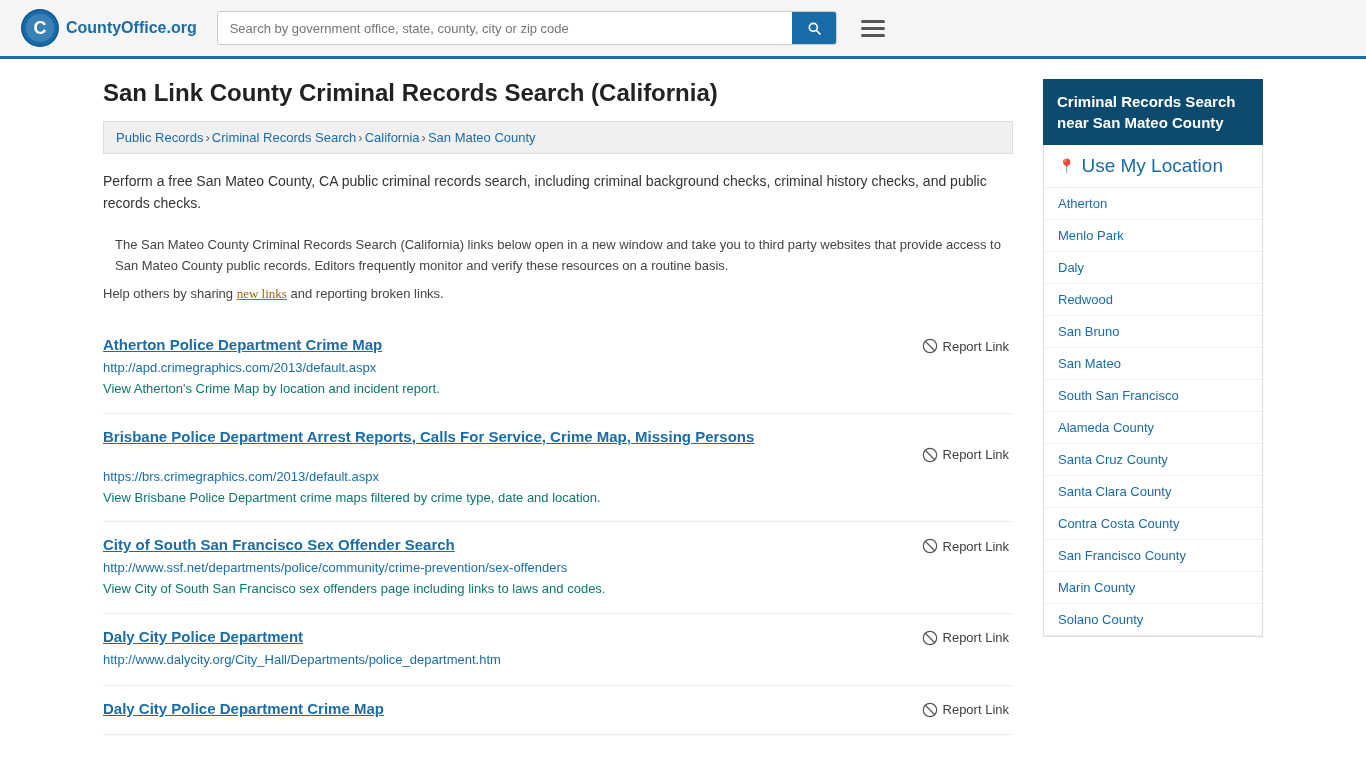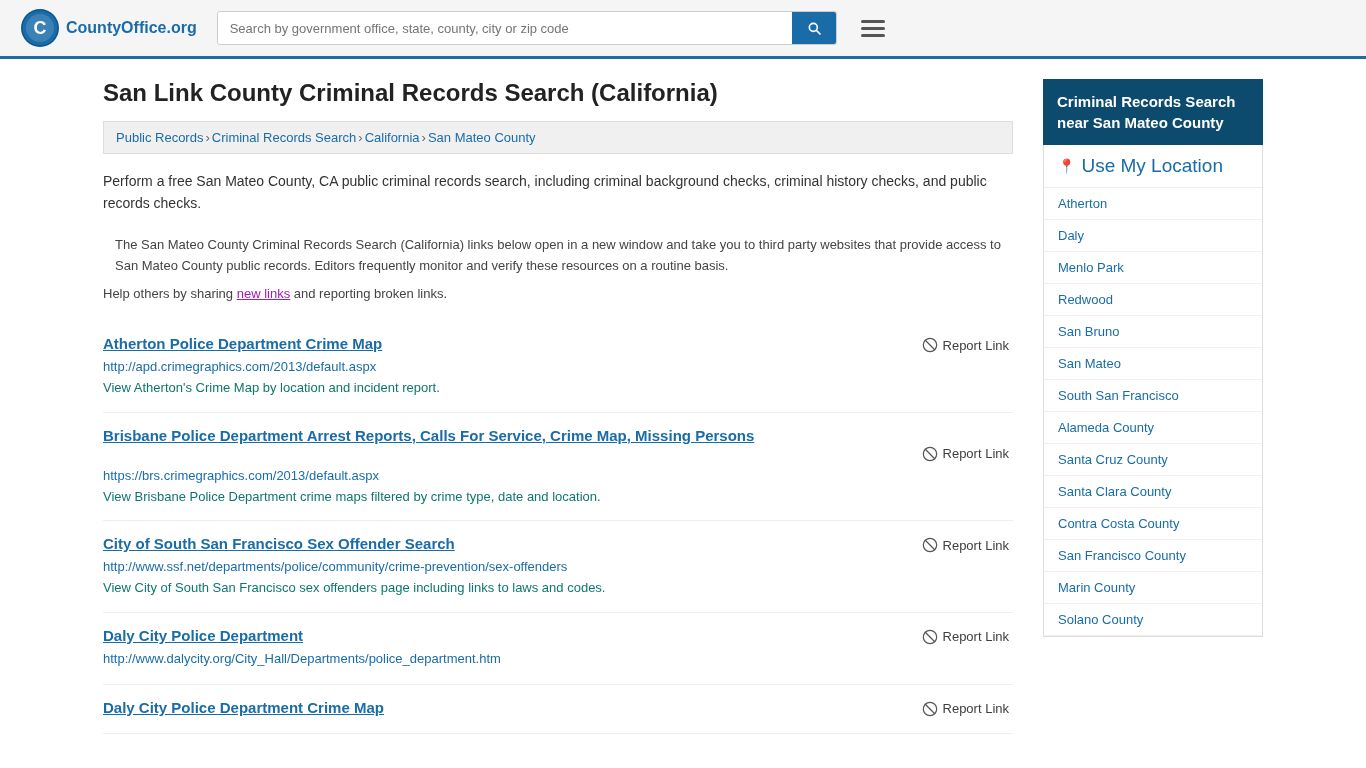--- a/index.html
+++ b/index.html
@@ -104,21 +104,21 @@
       align-items: center;
       flex-wrap: wrap;
     }
     #breadcrumb a { color: #1a6ca8; text-decoration: none; }
     .bc-sep { color: #666; margin: 0 2px; }
 
     
     #intro-text { margin-bottom: 20px; font-size: 14px; line-height: 1.6; color: #333; }
     #third-party-text { margin-bottom: 10px; font-size: 13px; line-height: 1.6; color: #444; margin-left: 12px; }
     #help-text { margin-bottom: 20px; font-size: 13px; color: #444; }
-    #help-text a { color: #a21caf; text-decoration: underline; }
+    #help-text a { color: #a16207; text-decoration: underline; font-family: Liberation Serif, serif; }
 
     
     .record-item {
       border-bottom: 1px solid #eee;
       padding: 14px 0;
     }
     .record-title-row {
       display: flex;
       align-items: flex-start;
       justify-content: space-between;
@@ -334,22 +334,22 @@
   </main>
 
   <aside id="sidebar">
     <div id="sidebar-header">Criminal Records Search near San Mateo County</div>
     <div id="sidebar-content">
       <div class="sidebar-use-location">
         <span class="pin-icon">📍</span>
         <a href="#">Use My Location</a>
       </div>
       <a class="sidebar-link" href="#">Atherton</a>
+      <a class="sidebar-link" href="#">Menlo Park</a>
       <a class="sidebar-link" href="#">Daly</a>
-      <a class="sidebar-link" href="#">Menlo Park</a>
       <a class="sidebar-link" href="#">Redwood</a>
       <a class="sidebar-link" href="#">San Bruno</a>
       <a class="sidebar-link" href="#">San Mateo</a>
       <a class="sidebar-link" href="#">South San Francisco</a>
       <a class="sidebar-link" href="#">Alameda County</a>
       <a class="sidebar-link" href="#">Santa Cruz County</a>
       <a class="sidebar-link" href="#">Santa Clara County</a>
       <a class="sidebar-link" href="#">Contra Costa County</a>
       <a class="sidebar-link" href="#">San Francisco County</a>
       <a class="sidebar-link" href="#">Marin County</a>

